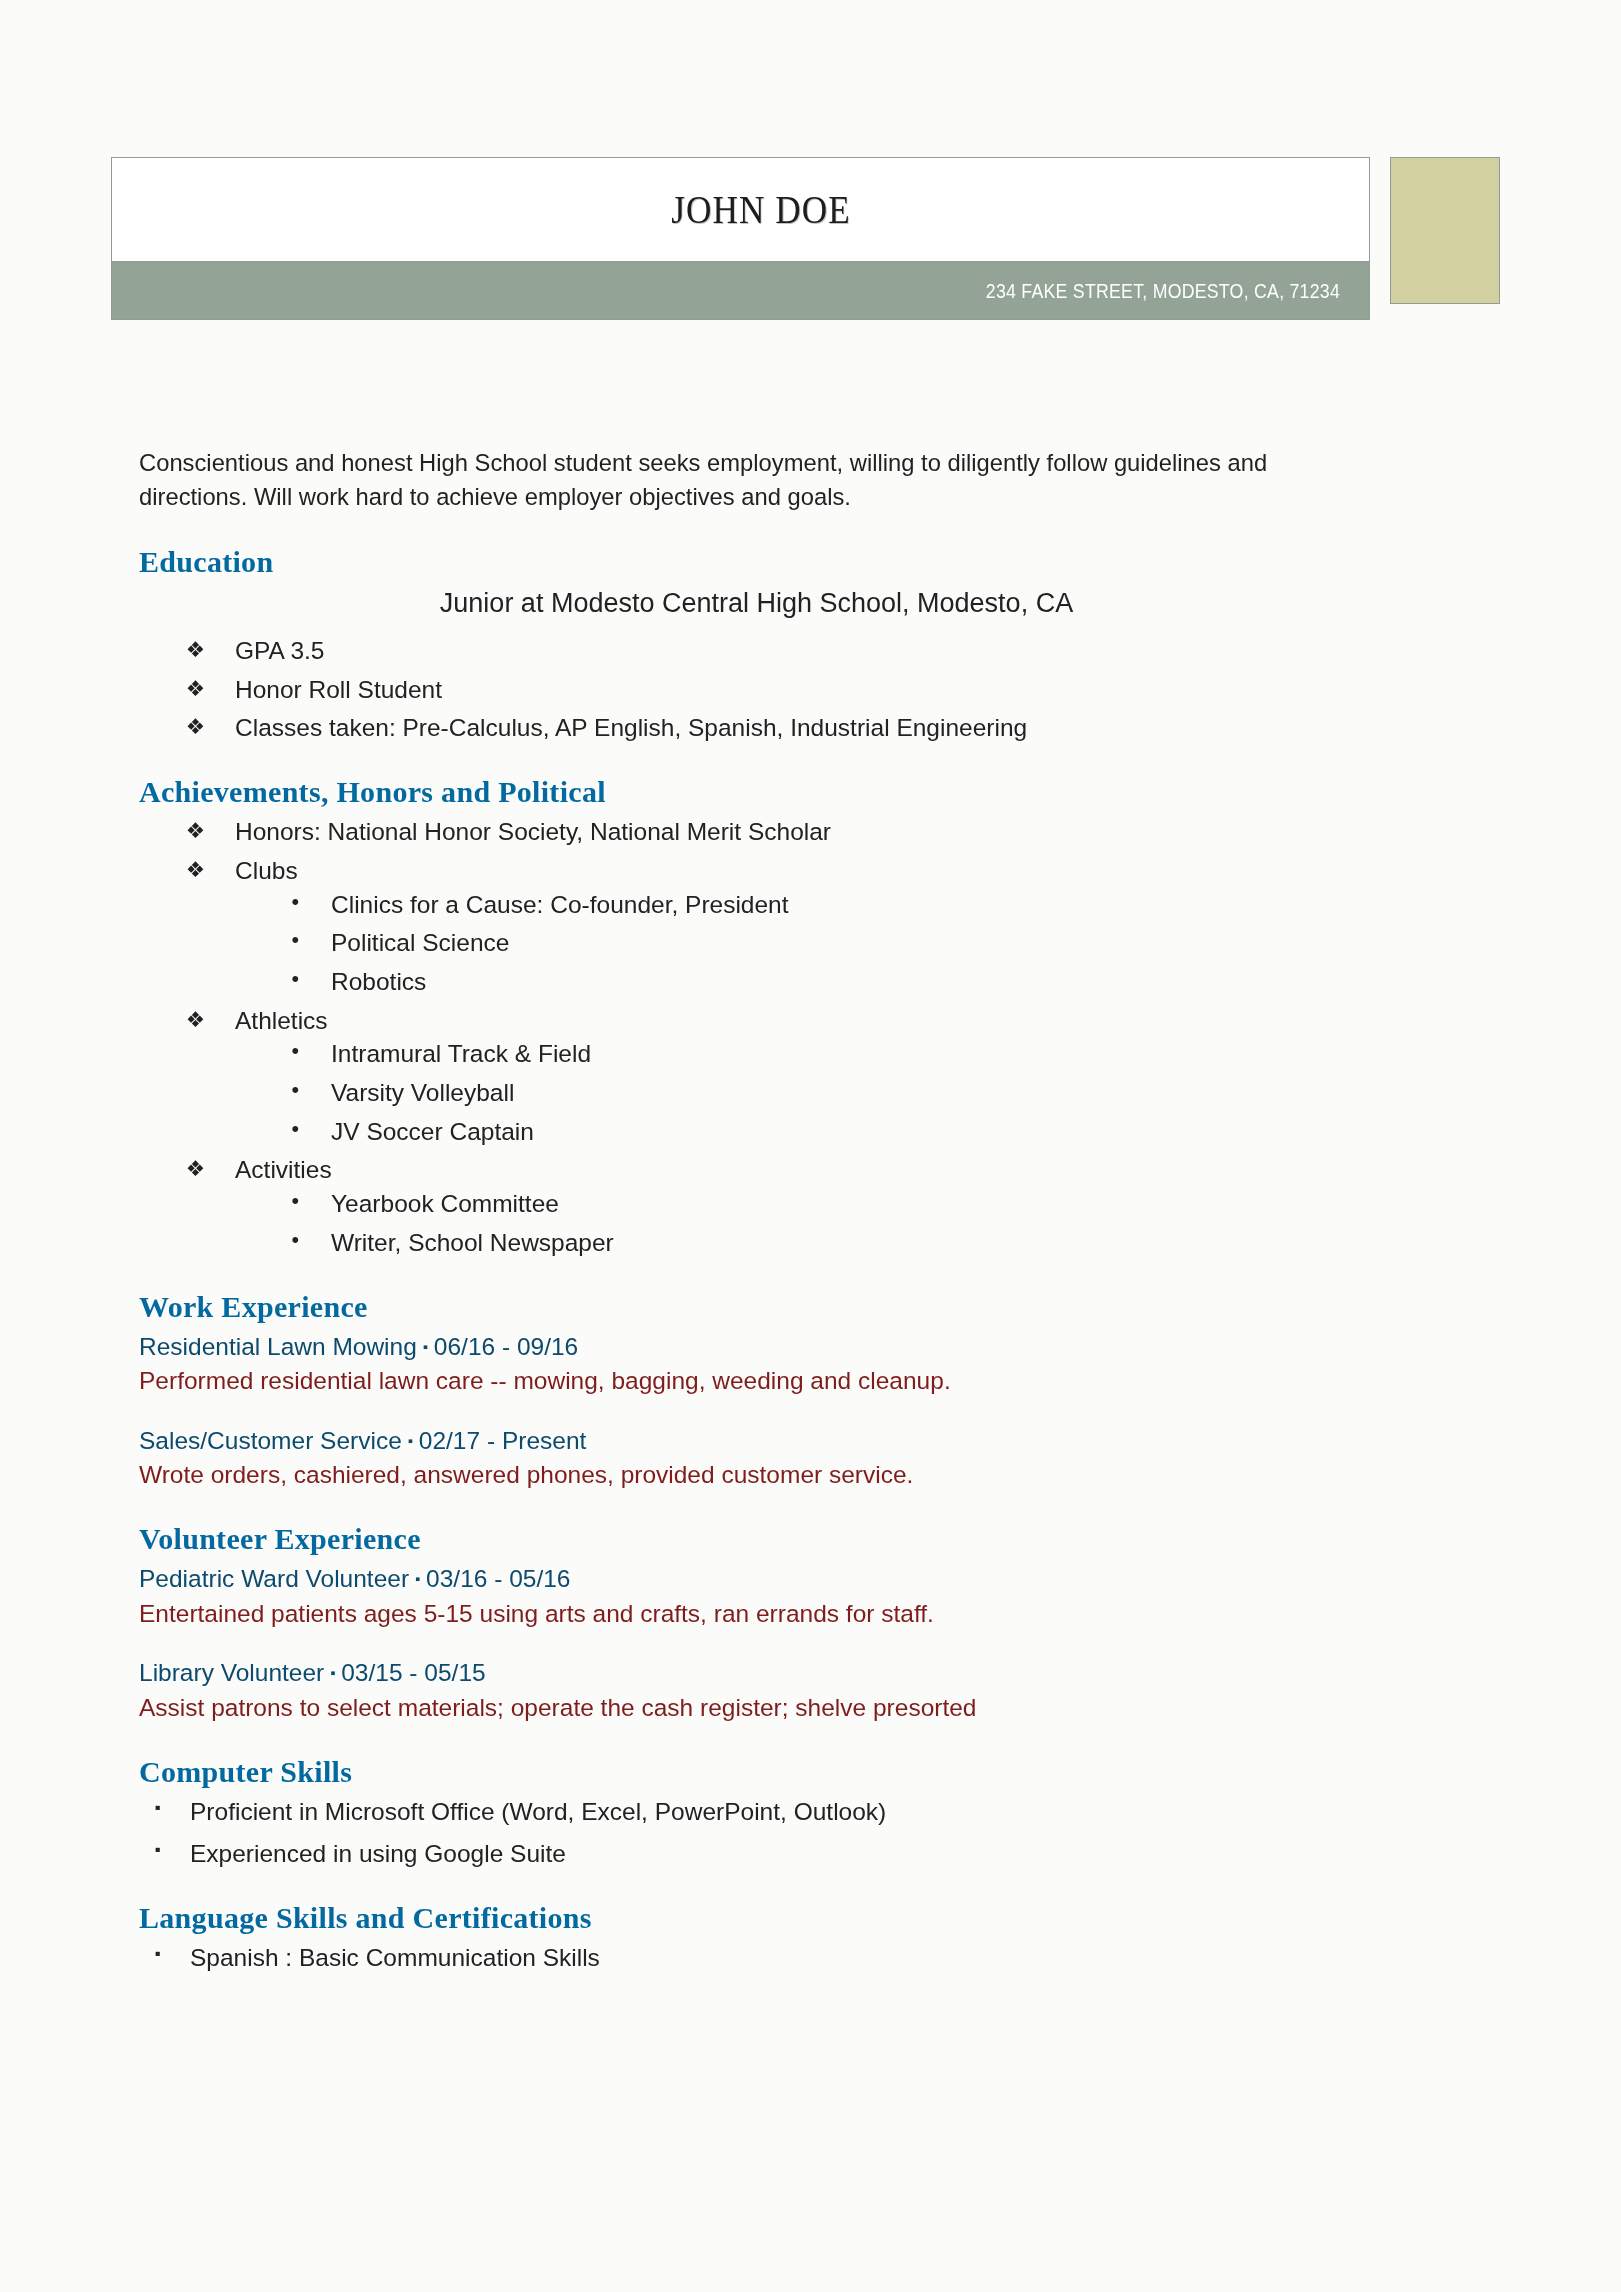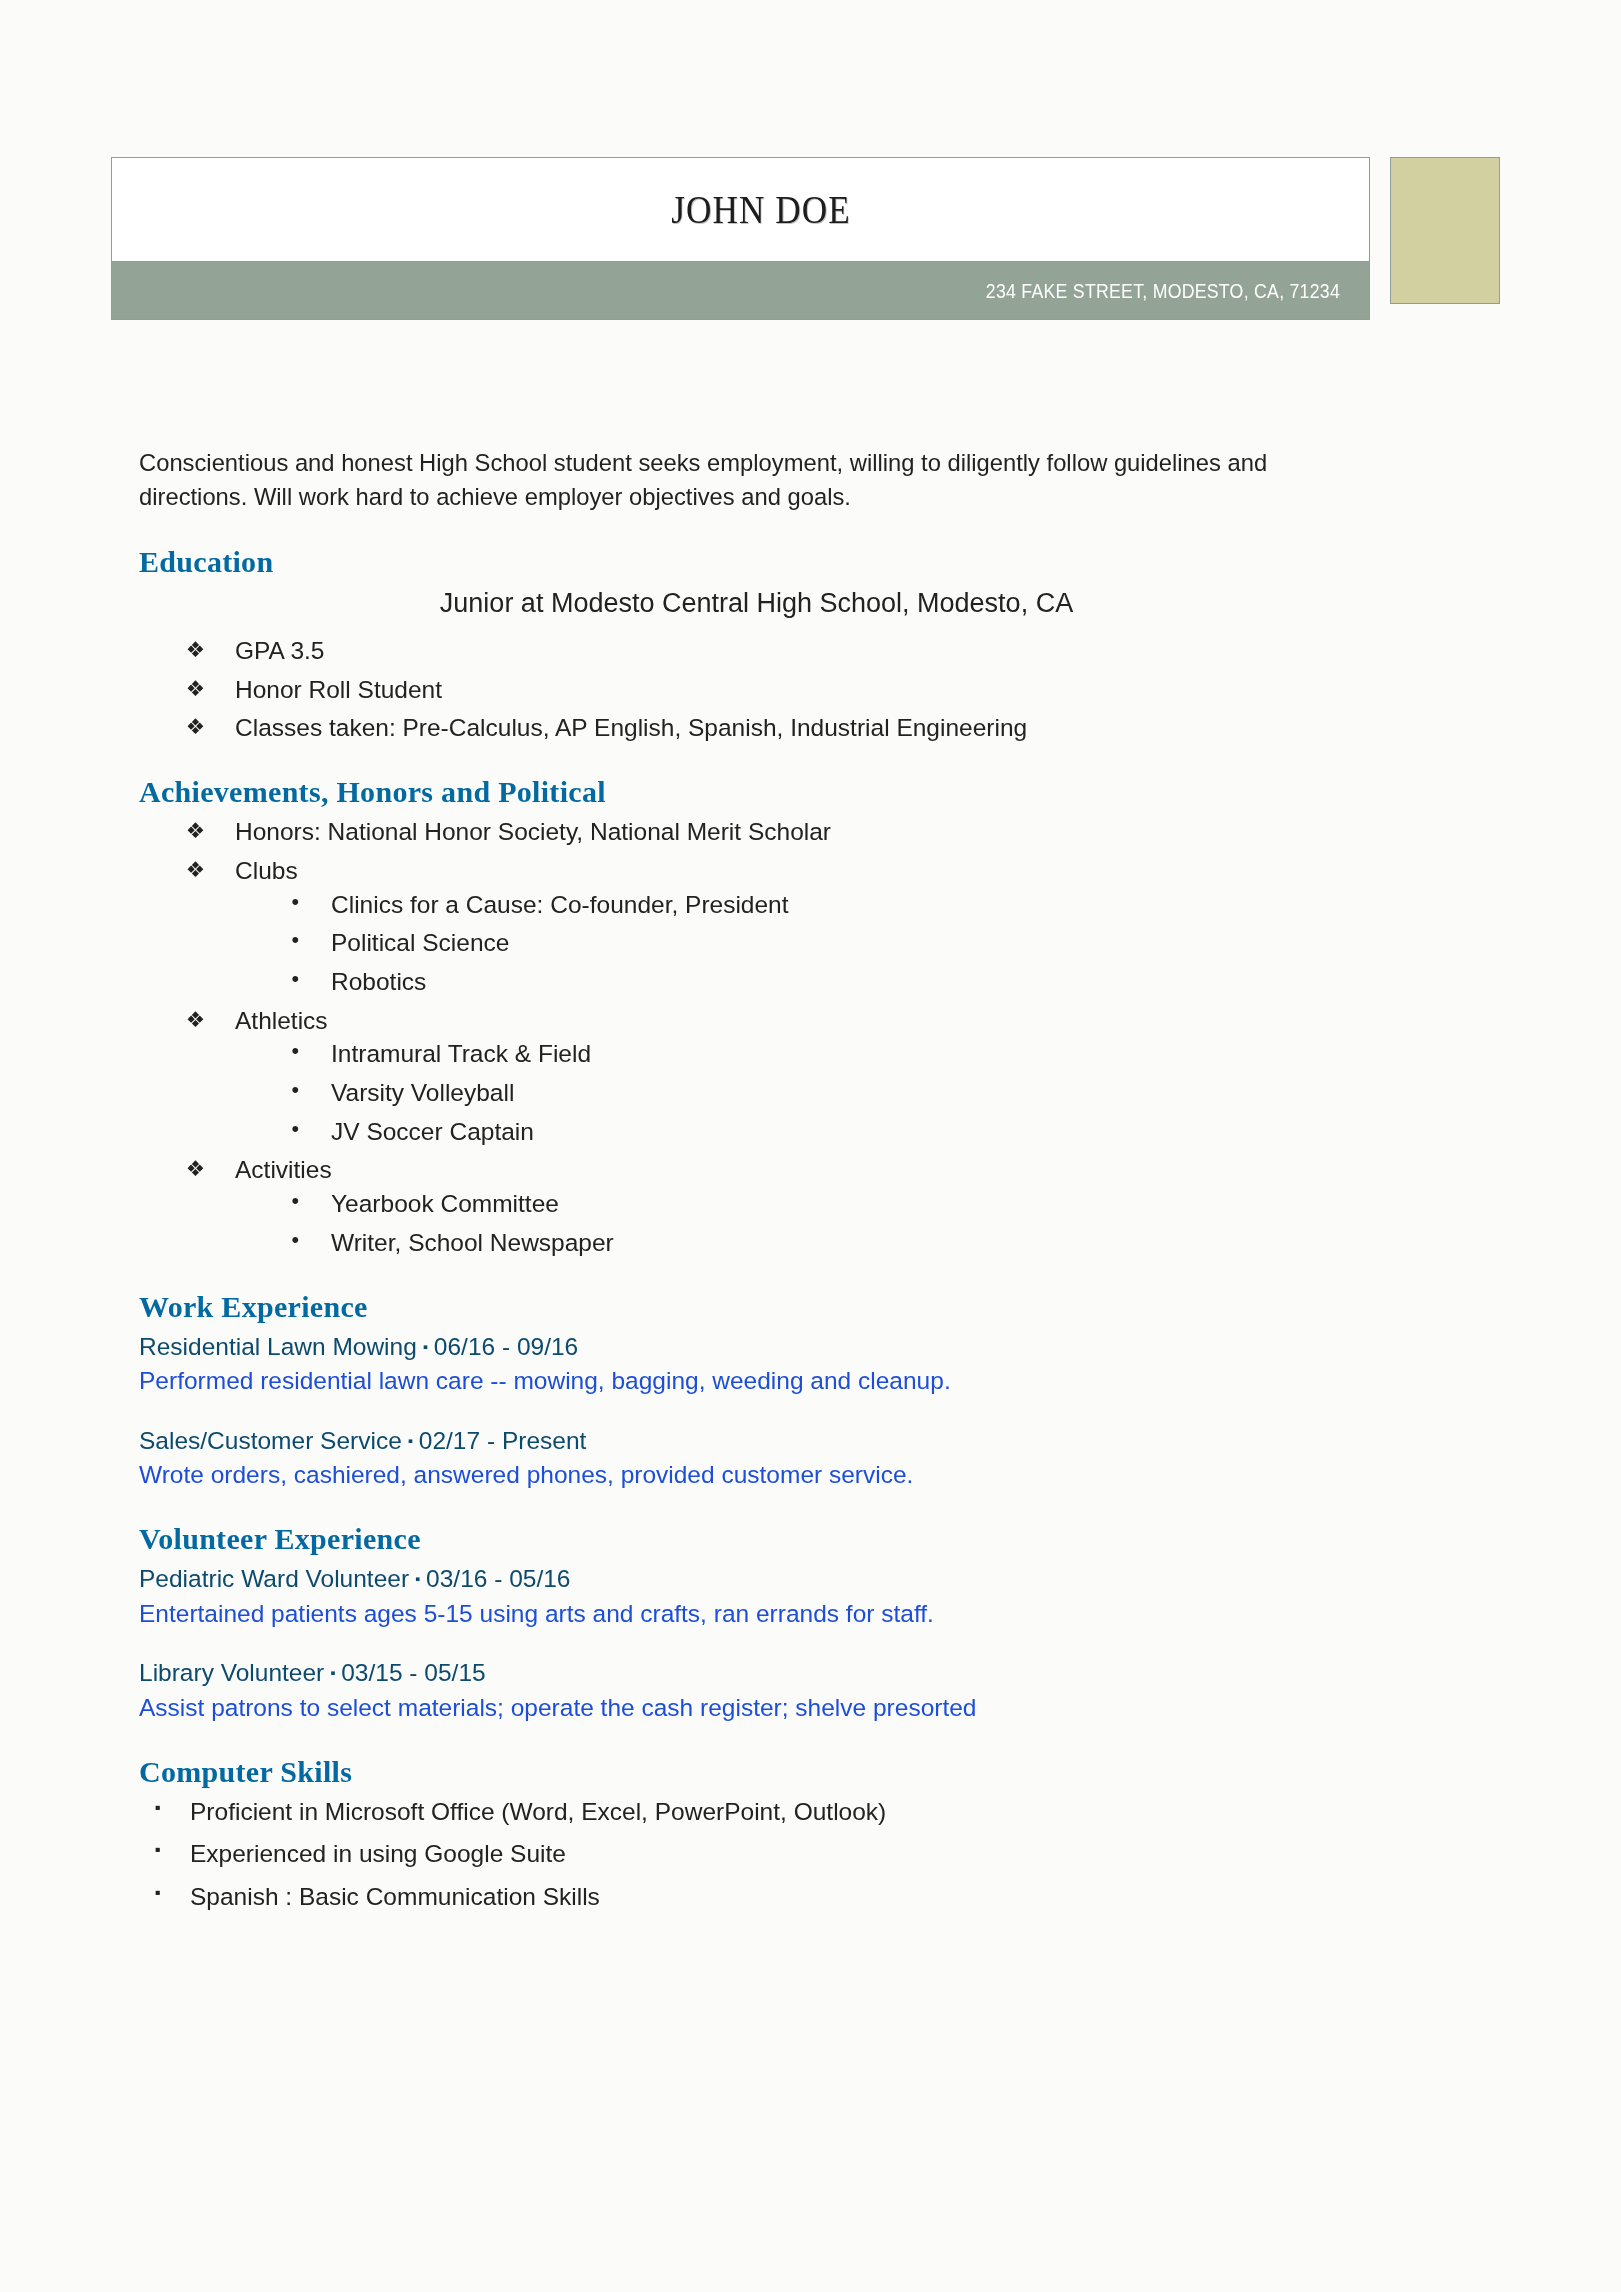--- a/index.html
+++ b/index.html
@@ -144,21 +144,21 @@
   }
   li.d .bullet { font-size: 21.6px; left: 9.8px; top: 1px; }
   li.dot .bullet { font-size: 21.6px; left: 19.6px; top: -1px; }
   li.sqb { padding-left: 51px; margin-bottom: 8.8px; }
   li.sqb .bullet { font-size: 16.7px; left: 15.7px; top: 1px; }
 
   .exp-block { margin-top: 3.9px; }
   .exp-block + .exp-block { margin-top: 25.5px; }
   .exp-title { font-size: 24.5px; line-height: 1.4; color: #0c4a6e; }
   .exp-title .mid { font-size: 14.7px; vertical-align: 2.9px; padding: 0 5.9px; }
-  .exp-desc { font-size: 24.5px; line-height: 1.4; color: #1d4ed8; }
+  .exp-desc { font-size: 24.5px; line-height: 1.4; color: #7f1d1d; }
 </style>
 </head>
 <body>
 
 <div class="page">
 
   <div class="header-wrap">
     <div class="name-box">
       <div class="name-text">JOHN DOE</div>
     </div>
@@ -231,19 +231,20 @@
       <div class="exp-title"><span>Library Volunteer</span><span class="mid">▪</span><span>03/15 - 05/15</span></div>
       <div class="exp-desc">Assist patrons to select materials; operate the cash register; shelve presorted</div>
     </div>
 
     <h2 class="section">Computer Skills</h2>
     <ul class="sq">
       <li class="sqb"><span class="bullet">▪</span><span>Proficient in Microsoft Office (Word, Excel, PowerPoint, Outlook)</span></li>
       <li class="sqb"><span class="bullet">▪</span><span>Experienced in using Google Suite</span></li>
     </ul>
 
+    <h2 class="section">Language Skills and Certifications</h2>
     <ul class="sq">
       <li class="sqb"><span class="bullet">▪</span><span>Spanish : Basic Communication Skills</span></li>
     </ul>
 
   </div>
 </div>
 
 
 </body></html>

